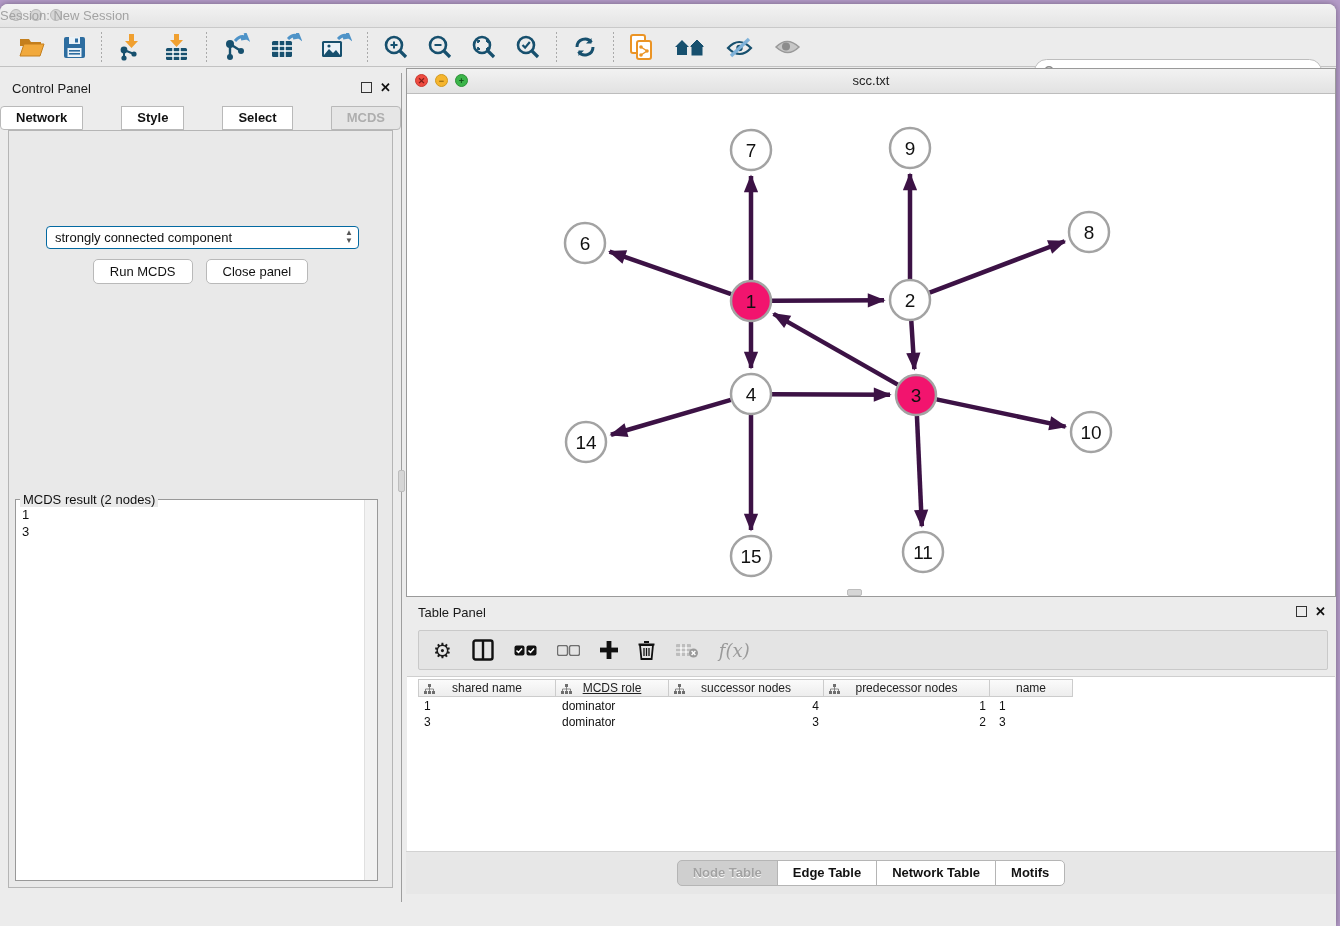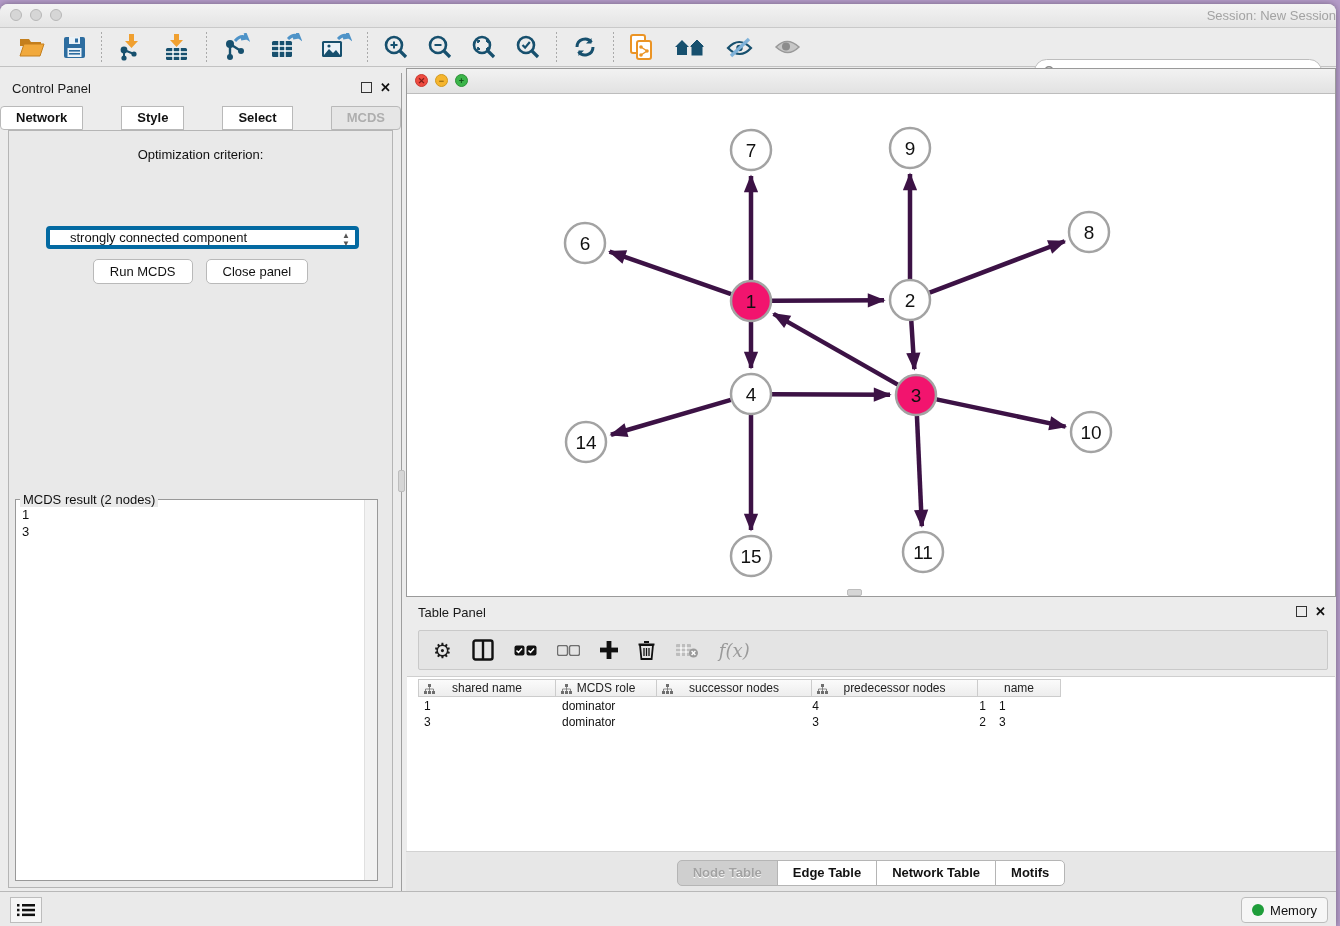--- a/index.html
+++ b/index.html
@@ -12,21 +12,21 @@
   .app-window{
     position:absolute;left:0;top:4px;width:1336px;height:922px;
     background:#ececec;border-radius:8px 8px 0 0;overflow:hidden;
     box-shadow:0 0 6px rgba(0,0,0,.35);
   }
   
   .titlebar{position:absolute;left:0;top:0;width:100%;height:23px;
     background:linear-gradient(#f3f3f3,#e4e4e4);border-bottom:1px solid #c9c9c9;}
   .traffic{position:absolute;left:10px;top:5px;display:flex;gap:8px;}
   .tl{width:12px;height:12px;border-radius:50%;background:#d6d6d6;border:1px solid #b7b7b7;box-sizing:border-box;}
-  .win-title{position:absolute;left:0;right:0;top:4px;text-align:right;font-size:13px;color:#a3a3a3;}
+  .win-title{position:absolute;left:0;right:0;top:4px;text-align:left;font-size:13px;color:#a3a3a3;}
   
   .toolbar{position:absolute;left:0;top:24px;width:100%;height:39px;
     background:#ececec;border-bottom:1px solid #c2c2c2;display:flex;align-items:center;padding-left:10px;box-sizing:border-box;}
   .tb-btn{height:32px;display:flex;align-items:center;justify-content:center;padding:0 9px;cursor:default;}
   .tb-div{width:1px;height:30px;margin:0 6px;background-image:linear-gradient(#aaa 2px, transparent 2px);background-size:1px 4px;}
   .search-wrap{position:absolute;right:14px;top:31px;width:288px;height:25px;background:#fff;
     border:1px solid #bdbdbd;border-radius:13px;display:flex;align-items:center;padding-left:8px;box-sizing:border-box;}
   .search-input{border:none;outline:none;flex:1;font-size:13px;background:transparent;margin-left:4px;}
   
   .panel-head-btns{position:absolute;right:10px;top:0;display:flex;gap:8px;align-items:center;height:100%;}
@@ -37,22 +37,22 @@
   .cp-header{position:absolute;left:0;top:0;width:100%;height:28px;}
   .cp-title{position:absolute;left:12px;top:8px;font-size:13px;color:#1a1a1a;}
   .cp-tabs{position:absolute;left:0;right:0;top:33px;display:flex;justify-content:space-between;}
   .cp-tab{height:22px;line-height:22px;padding:0 15px;background:#fff;border:1px solid #b9b9b9;margin-left:-1px;
     font-size:13px;font-weight:600;color:#111;}
   .cp-tab:first-child{border-radius:4px 0 0 4px;margin-left:0;}
   .cp-tab:last-child{border-radius:0 4px 4px 0;}
   .cp-tab.active{background:#e6e6e6;color:#aeaeae;}
   .cp-body{position:absolute;left:8px;right:8px;top:57px;bottom:14px;border:1px solid #b5b5b5;background:#e9e9e9;}
   .opt-label{margin-top:16px;text-align:center;font-size:13px;color:#111;}
-  .dropdown{position:absolute;left:37px;right:33px;top:95px;height:23px;background:#fff;border:4px solid #0369a1;border-radius:4px;
-    display:flex;align-items:center;font-size:13px;color:#111;padding-left:20px;box-sizing:border-box;}
+  .dropdown{position:absolute;left:37px;right:33px;top:95px;height:23px;background:#fff;border:1px solid #0369a1;border-radius:4px;
+    display:flex;align-items:center;font-size:13px;color:#111;padding-left:8px;box-sizing:border-box;}
   .dd-stepper{position:absolute;right:5px;top:2px;display:flex;flex-direction:column;line-height:8px;font-size:8px;color:#555;}
   .btn-row{position:absolute;left:0;right:0;top:128px;display:flex;justify-content:center;gap:13px;}
   .push-btn{height:23px;background:#fff;border:1px solid #b9b9b9;border-radius:5px;font-size:13px;color:#111;
     display:flex;align-items:center;padding:0 16px;}
   .mcds-fieldset{position:absolute;left:6px;right:14px;top:368px;bottom:6px;border:1px solid #999;background:#fff;}
   .mcds-legend{position:absolute;left:4px;top:-8px;background:#e9e9e9;padding:0 3px;font-size:13px;color:#111;}
   .mcds-text{position:absolute;left:0;top:2px;right:12px;bottom:0;white-space:pre;font-size:13px;line-height:17px;padding:4px 6px;color:#111;}
   .mcds-scroll{position:absolute;right:0;top:0;width:12px;bottom:0;background:#f2f2f2;border-left:1px solid #e0e0e0;}
   
   .net-window{position:absolute;left:406px;top:64px;width:930px;height:529px;border:1px solid #9a9a9a;box-sizing:border-box;background:#fff;}
@@ -258,21 +258,20 @@
         <span class="close-ic">✕</span>
       </span>
     </div>
     <div class="cp-tabs">
         <div class="cp-tab">Network</div>
         <div class="cp-tab">Style</div>
         <div class="cp-tab">Select</div>
         <div class="cp-tab active">MCDS</div>
       </div>
     <div class="cp-body">
-      <div class="opt-label">Optimization criterion:</div>
       <div class="dropdown">
         <span>strongly connected component</span>
         <span class="dd-stepper">
           <span>▲</span>
             <span>▼</span>
         </span>
       </div>
       <div class="btn-row">
         <div class="push-btn">Run MCDS</div>
         <div class="push-btn">Close panel</div>
@@ -286,20 +285,21 @@
     </div>
   </div>
 
   <div class="net-window">
     <div class="net-titlebar">
       <div class="net-traffic">
         <span class="ntl red">✕</span>
         <span class="ntl yel">−</span>
         <span class="ntl grn">+</span>
       </div>
+      <div class="net-title">scc.txt</div>
     </div>
     <svg class="net-canvas" width="928" height="502">
       <defs>
         <marker id="arrow" viewBox="0 0 11 10" refX="10" refY="5" markerWidth="4.2" markerHeight="3.6" orient="auto">
           <path d="M0,0.6 L11,5 L0,9.4 z" fill="#3c1245"></path>
         </marker>
       </defs>
       <g id="edges-layer">
           <line x1="344" y1="186" x2="344" y2="82" stroke="#3c1245" stroke-width="4.5" marker-end="url(#arrow)"></line>
           <line x1="324.1752536154717" y1="200.07328138371903" x2="202.54492409513023" y2="157.5759373344431" stroke="#3c1245" stroke-width="4.5" marker-end="url(#arrow)"></line>
@@ -402,21 +402,21 @@
           <div class="th" style="width: 138px;">
             <svg class="tree-ic" width="11" height="10" viewBox="0 0 11 10">
               <rect x="4" y="0" width="3" height="3" fill="#6e6e6e"></rect>
               <rect x="0" y="7" width="3" height="3" fill="#6e6e6e"></rect>
               <rect x="4" y="7" width="3" height="3" fill="#6e6e6e"></rect>
               <rect x="8" y="7" width="3" height="3" fill="#6e6e6e"></rect>
               <path d="M5.5,3 v2 M1.5,7 v-2 h8 v2 M5.5,5 v2" stroke="#6e6e6e" stroke-width="0.8" fill="none"></path>
             </svg>
             <span>shared name</span>
           </div>
-          <div class="th" style="width: 102px;">
+          <div class="th" style="width: 114px; text-decoration: underline;">
             <svg class="tree-ic" width="11" height="10" viewBox="0 0 11 10">
               <rect x="4" y="0" width="3" height="3" fill="#6e6e6e"></rect>
               <rect x="0" y="7" width="3" height="3" fill="#6e6e6e"></rect>
               <rect x="4" y="7" width="3" height="3" fill="#6e6e6e"></rect>
               <rect x="8" y="7" width="3" height="3" fill="#6e6e6e"></rect>
               <path d="M5.5,3 v2 M1.5,7 v-2 h8 v2 M5.5,5 v2" stroke="#6e6e6e" stroke-width="0.8" fill="none"></path>
             </svg>
             <span>MCDS role</span>
           </div>
           <div class="th" style="width: 156px;">
@@ -463,30 +463,14 @@
     <div class="tp-bottom">
       <div style="display:flex;">
           <div class="bt-tab active">Node Table</div>
           <div class="bt-tab">Edge Table</div>
           <div class="bt-tab">Network Table</div>
           <div class="bt-tab">Motifs</div>
         </div>
     </div>
   </div>
 
-  <div class="statusbar">
-    <div class="status-list-btn">
-      <svg width="18" height="14" viewBox="0 0 18 14">
-        <rect x="0" y="1" width="2.5" height="2.5" fill="#111"></rect>
-          <rect x="5" y="1" width="13" height="2.5" fill="#111"></rect>
-        <rect x="0" y="5.8" width="2.5" height="2.5" fill="#111"></rect>
-          <rect x="5" y="5.8" width="13" height="2.5" fill="#111"></rect>
-        <rect x="0" y="10.6" width="2.5" height="2.5" fill="#111"></rect>
-          <rect x="5" y="10.6" width="13" height="2.5" fill="#111"></rect>
-      </svg>
-    </div>
-    <div class="memory-btn">
-      <span class="mem-dot"></span>
-      <span>Memory</span>
-    </div>
-  </div>
 
 </div>
 
 </body></html>

